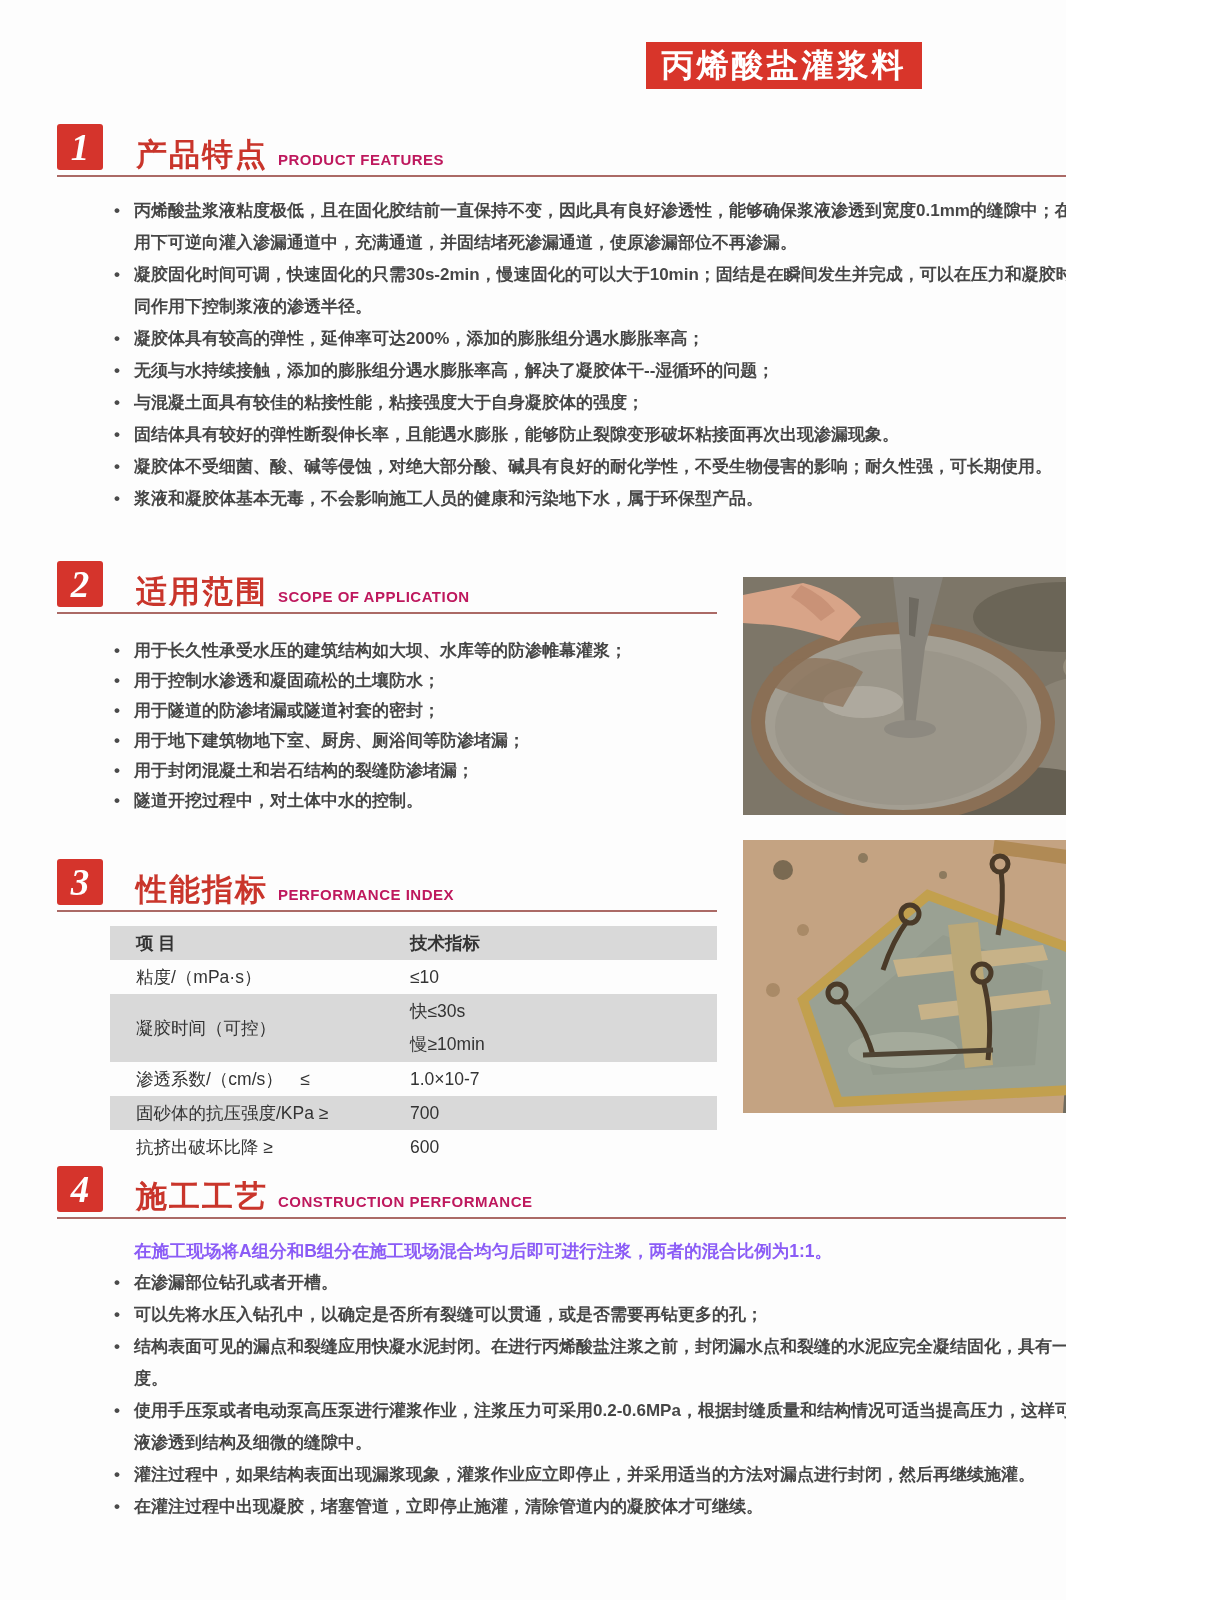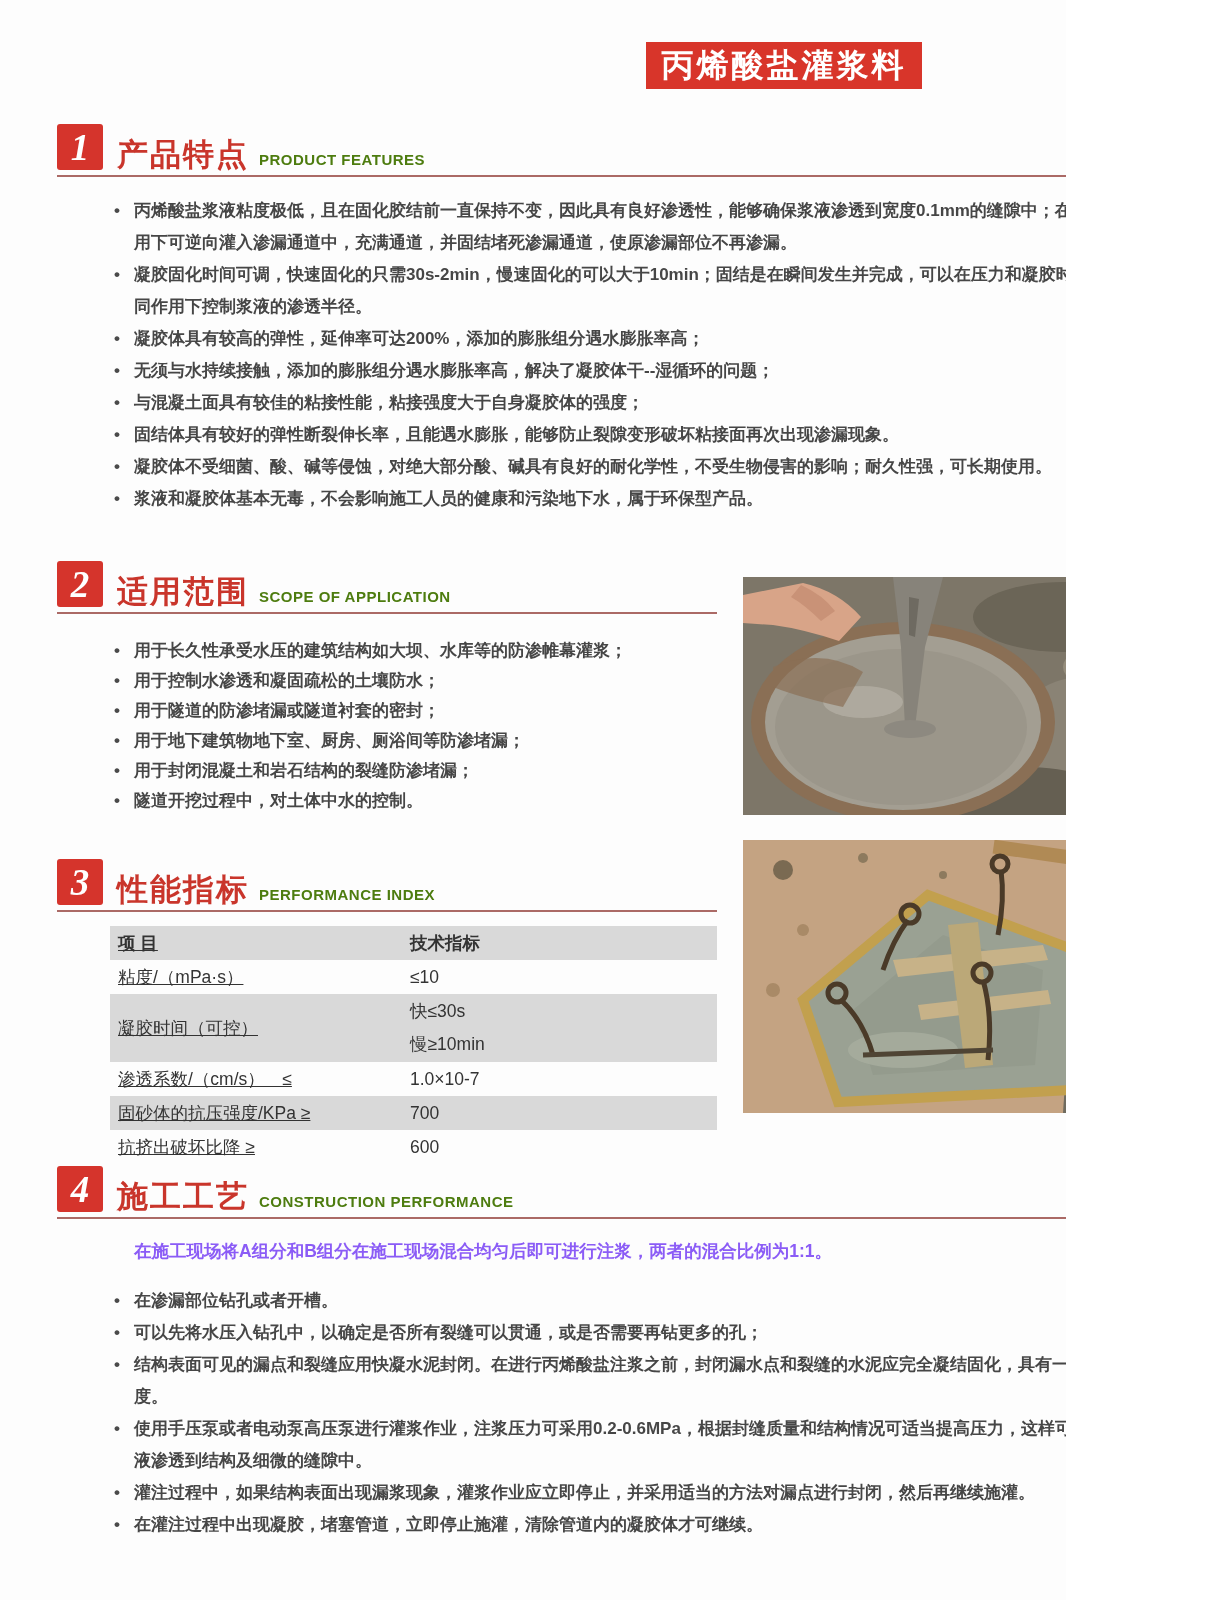--- a/index.html
+++ b/index.html
@@ -11,36 +11,36 @@
   .banner { position:absolute; left:646px; top:42px; width:276px; height:47px;
     background:#d8352a; color:#fff; display:flex; align-items:center; justify-content:center;
     font-size:32px; font-weight:bold; letter-spacing:3px; }
 
   
   .section { position:absolute; left:57px; }
   .sec-header { display:flex; align-items:flex-end; border-bottom:2px solid #ab6a66; padding-bottom:5px; }
   .badge { width:46px; height:46px; background:#d5342c; border-radius:3px; color:#fff;
     font-family:"Liberation Serif","DejaVu Serif",serif; font-style:italic; font-weight:bold;
     font-size:37px; display:flex; align-items:center; justify-content:center; flex:0 0 auto; }
-  .sec-title { color:#c9352b; font-size:31px; font-weight:bold; letter-spacing:2px; margin-left:14px; line-height:1; }
-  .sec-sub { color:#4d7c0f; font-size:15px; font-weight:bold; margin-left:10px; padding-bottom:2px; letter-spacing:0.5px; }
+  .sec-title { color:#c9352b; font-size:31px; font-weight:bold; letter-spacing:2px; margin-left:33px; line-height:1; }
+  .sec-sub { color:#be185d; font-size:15px; font-weight:bold; margin-left:10px; padding-bottom:2px; letter-spacing:0.5px; }
 
   
   ul.bullets { list-style:none; margin:18px 0 0 53px; padding:0;font-weight:bold; }
   ul.bullets li { position:relative; padding-left:24px; font-size:17px; color:#464646; line-height:32px; }
   ul.bullets li::before { content:"\2022"; position:absolute; left:4px; color:#4a4a4a; }
   .sec2 ul.bullets li { line-height:30px; }
   .intro { margin:16px 0 0 77px; font-size:17.5px; font-weight:bold; color:#8b5cf6; line-height:32px; }
 
   
   .spec-table { margin:14px 0 0 53px; width:607px; font-size:17.5px; color:#333; }
   .t-row { display:flex; align-items:center; min-height:34px; }
   .t-row.gray { background:#d9d9d9; }
   .t-row.header { font-weight:bold; }
-  .t-cell-l { width:300px; padding-left:8px;text-decoration:underline; }
+  .t-cell-l { width:300px; padding-left:26px; }
   .t-cell-r { flex:1; }
   .t-row.tall { min-height:68px; }
   .t-line { line-height:33px; }
 
   
   .photo { position:absolute; display:block; }
   .photo1 { left:743px; top:577px; }
   .photo2 { left:743px; top:840px; }
 </style>
 </head>
@@ -176,21 +176,21 @@
     <path d="M120 215 L250 210" stroke="#4f4434" stroke-width="5"></path>
   </svg>
 
   <div class="section sec4" style="top:1166px; width:1071px;">
     <div class="sec-header">
       <div class="badge">4</div>
       <div class="sec-title">施工工艺</div>
       <div class="sec-sub">CONSTRUCTION PERFORMANCE</div>
     </div>
     <div class="intro">在施工现场将A组分和B组分在施工现场混合均匀后即可进行注浆，两者的混合比例为1:1。</div>
-    <ul class="bullets" style="margin-top:18px;">
+    <ul class="bullets" style="margin-top:0;">
       <li>在渗漏部位钻孔或者开槽。</li>
       <li>可以先将水压入钻孔中，以确定是否所有裂缝可以贯通，或是否需要再钻更多的孔；</li>
       <li>结构表面可见的漏点和裂缝应用快凝水泥封闭。在进行丙烯酸盐注浆之前，封闭漏水点和裂缝的水泥应完全凝结固化，具有一定的强度。</li>
       <li>使用手压泵或者电动泵高压泵进行灌浆作业，注浆压力可采用0.2-0.6MPa，根据封缝质量和结构情况可适当提高压力，这样可保证浆液渗透到结构及细微的缝隙中。</li>
       <li>灌注过程中，如果结构表面出现漏浆现象，灌浆作业应立即停止，并采用适当的方法对漏点进行封闭，然后再继续施灌。</li>
       <li>在灌注过程中出现凝胶，堵塞管道，立即停止施灌，清除管道内的凝胶体才可继续。</li>
     </ul>
   </div>
 
 </div>

